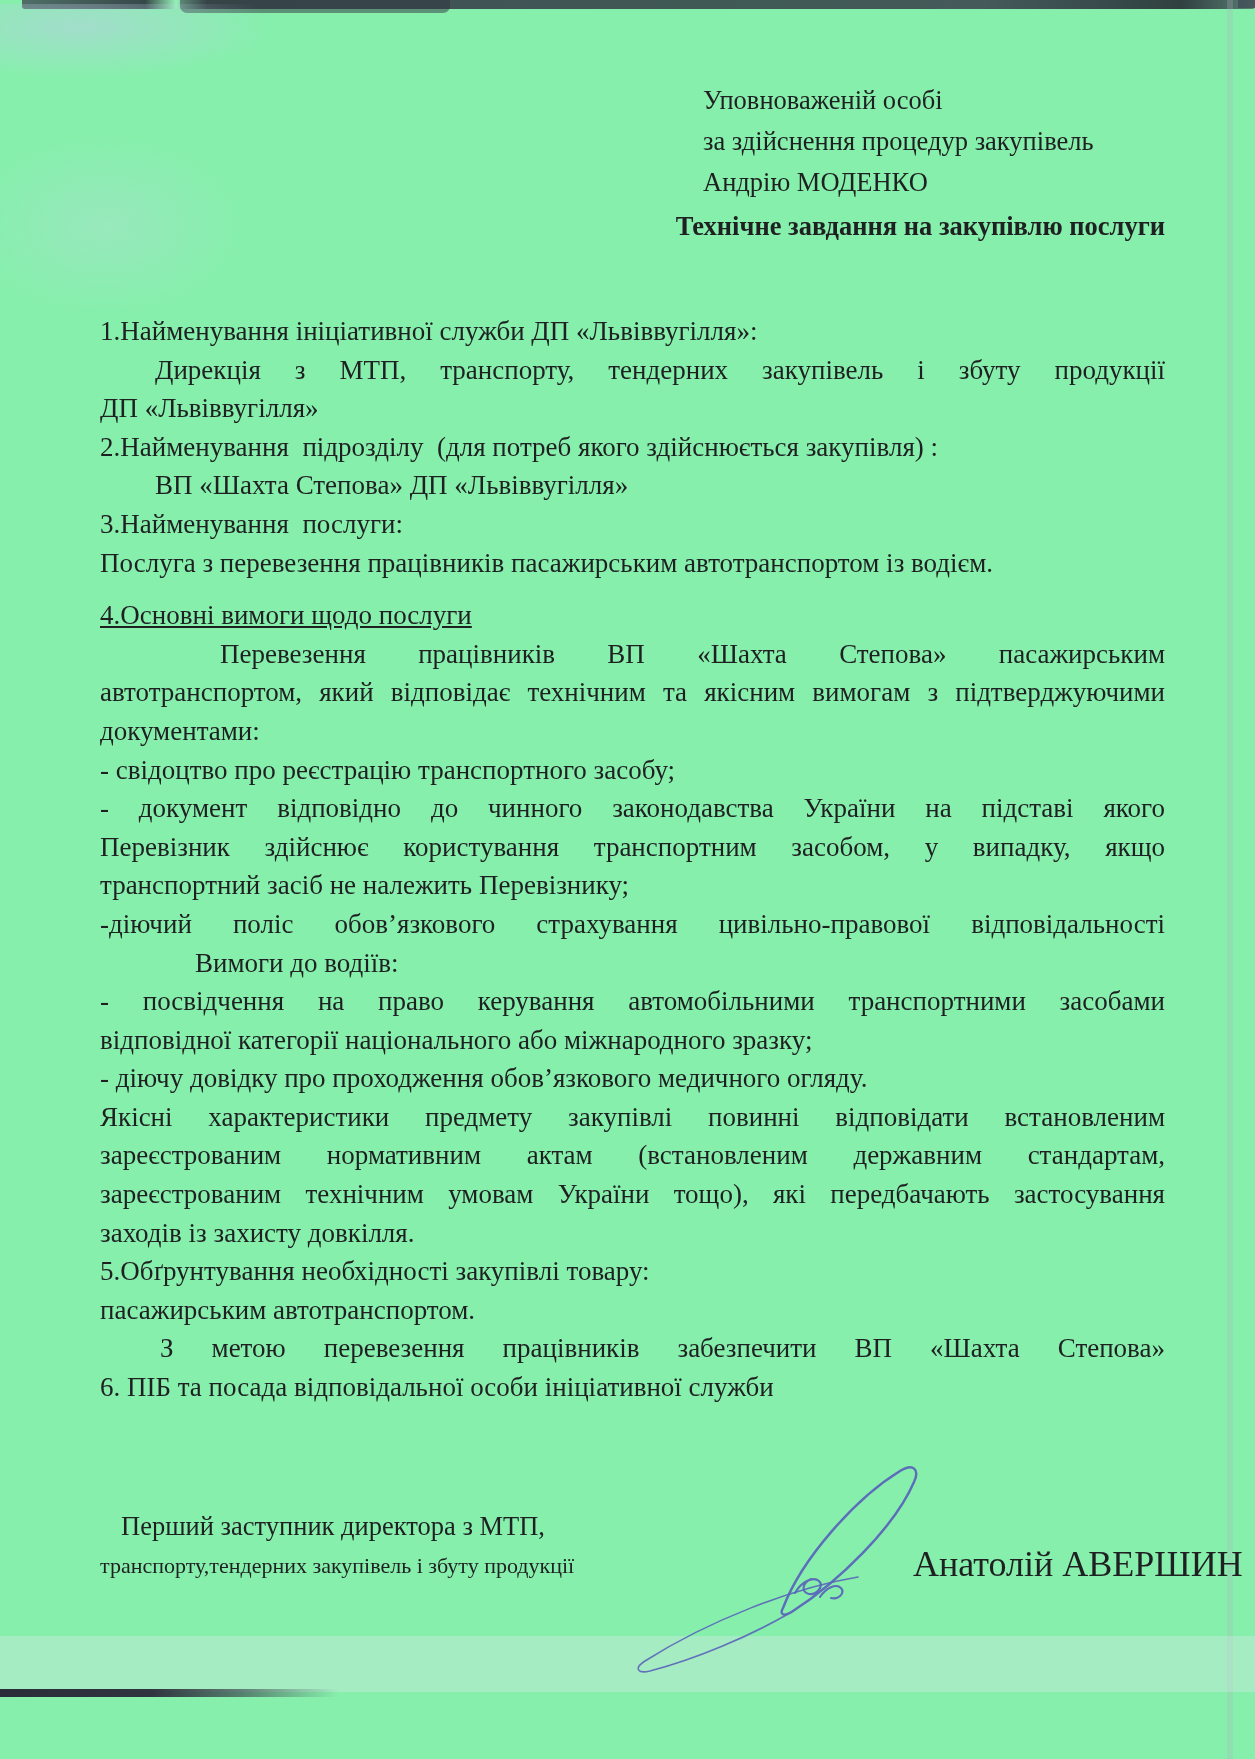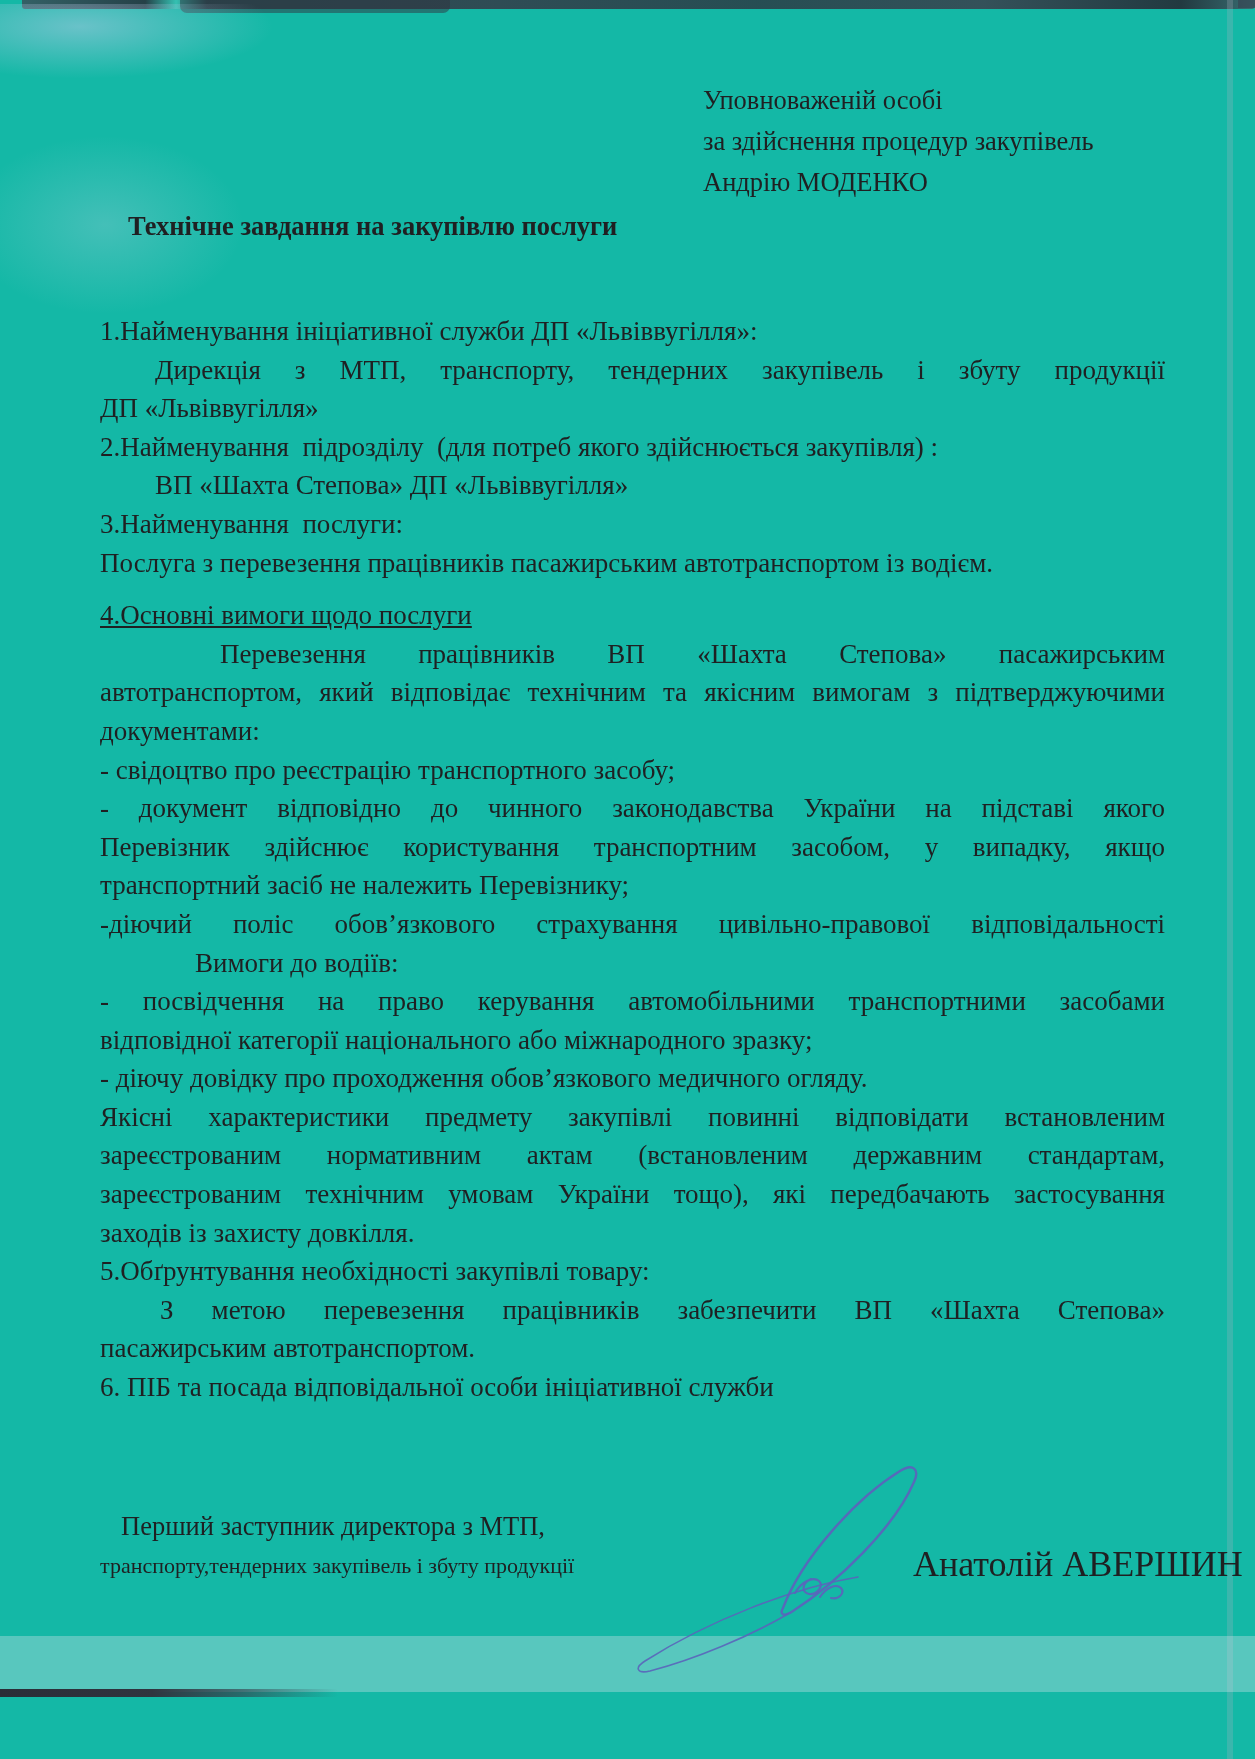--- a/index.html
+++ b/index.html
@@ -1,18 +1,18 @@
 <!DOCTYPE html>
 <html><head>
 <meta charset="utf-8">
 <style>
   html,body{margin:0;padding:0;background:#dfe1e6;}
   .page{
     position:relative;width:1255px;height:1759px;margin:0 auto;
-    background:#14b8a6;overflow:hidden;
+    background:#86efac;overflow:hidden;
     font-family:"Liberation Serif","DejaVu Serif",serif;
     color:#1f2022;
   }
   
   .art{position:absolute;pointer-events:none;}
   .art-top-strip{top:0;left:22px;right:0;height:9px;
     background:linear-gradient(90deg,
       rgba(62,67,80,.75) 0%, rgba(40,44,55,.85) 10%,
       rgba(238,240,245,.15) 12.5%, rgba(42,46,58,.8) 15%,
       rgba(52,57,70,.85) 38%, rgba(44,48,60,.78) 60%,
@@ -26,21 +26,21 @@
   .art-blob-left{top:135px;left:-35px;width:280px;height:180px;
     background:radial-gradient(ellipse, rgba(205,213,236,.26), transparent 70%);}
   .art-right-line{top:0;left:1227px;width:6px;height:100%;background:rgba(173,178,194,.26);}
   .art-corner-tr{top:0;left:1238px;width:17px;height:8px;background:rgba(55,60,76,.55);}
   .art-bottom-band{top:1636px;left:0;width:100%;height:56px;background:rgba(228,231,240,.33);}
   .art-bottom-dash{top:1689px;left:0;width:338px;height:8px;
     background:linear-gradient(90deg,#2a2d37 0%,#30343f 45%,rgba(52,56,69,.6) 72%,rgba(52,56,69,.25) 88%,transparent 100%);}
   
   .recipient{position:absolute;left:703px;top:80px;font-size:26.5px;line-height:41px;white-space:nowrap;}
   .doc-title{position:absolute;left:100px;top:207px;width:1065px;box-sizing:border-box;
-    padding-left:28px;text-align:left;font-weight:bold;font-size:26.5px;line-height:39px;}
+    padding-left:28px;text-align:right;font-weight:bold;font-size:26.5px;line-height:39px;}
   .doc-body{position:absolute;left:100px;top:272px;width:1065px;font-size:27px;line-height:38.6px;margin-top:40px;}
   .line{white-space:pre-wrap;min-height:38.6px;}
   .line.j{white-space:normal;text-align:justify;text-align-last:justify;text-justify:inter-word;}
   .line.gap{margin-top:14px;text-decoration:underline;}
   .ind-sm{padding-left:55px;}
   .ind-lg{padding-left:120px;}
   .ind-md{padding-left:95px;}
   .ind-xs{padding-left:60px;}
   .sig-pos1{position:absolute;left:100px;top:1506px;font-size:26.5px;line-height:40px;white-space:nowrap;margin-left:21px;}
   .sig-pos2{position:absolute;left:100px;top:1546px;font-size:22px;line-height:40px;white-space:nowrap;}
@@ -88,22 +88,22 @@
       <div class="line j">-діючий поліс обов’язкового страхування цивільно-правової відповідальності</div>
       <div class="line ind-md">Вимоги до водіїв:</div>
       <div class="line j">- посвідчення на право керування автомобільними транспортними засобами</div>
       <div class="line">відповідної категорії національного або міжнародного зразку;</div>
       <div class="line">- діючу довідку про проходження обов’язкового медичного огляду.</div>
       <div class="line j">Якісні характеристики предмету закупівлі повинні відповідати встановленим</div>
       <div class="line j">зареєстрованим нормативним актам (встановленим державним стандартам,</div>
       <div class="line j">зареєстрованим технічним умовам України тощо), які передбачають застосування</div>
       <div class="line">заходів із захисту довкілля.</div>
       <div class="line">5.Обґрунтування необхідності закупівлі товару:</div>
+      <div class="line">пасажирським автотранспортом.</div>
       <div class="line j ind-xs">З метою   перевезення працівників забезпечити ВП «Шахта Степова»</div>
-      <div class="line">пасажирським автотранспортом.</div>
       <div class="line">6. ПІБ та посада відповідальної особи ініціативної служби</div>
     </div>
 
   <div class="sig-pos1">Перший заступник директора з МТП,</div>
   <div class="sig-pos2">транспорту,тендерних закупівель і збуту продукції</div>
   <div class="sig-name">Анатолій АВЕРШИН</div>
 
   <svg class="signature-svg" width="340" height="240" viewBox="0 0 340 240">
     <path d="M 183,158 C 202,108 256,48 300,21 C 313,13 320,19 314,32 C 294,78 238,132 193,161 C 184,167 179,165 183,158 Z" fill="none" stroke-width="2.4" stroke-linecap="round" opacity="0.95" stroke="#5a65ba"></path>
     <path d="M 188,164 C 150,186 96,209 50,221 C 37,224 34,218 45,211 C 108,171 192,138 258,127" fill="none" stroke-width="1.6" stroke-linecap="round" opacity="0.9" stroke="#5a65ba"></path>

